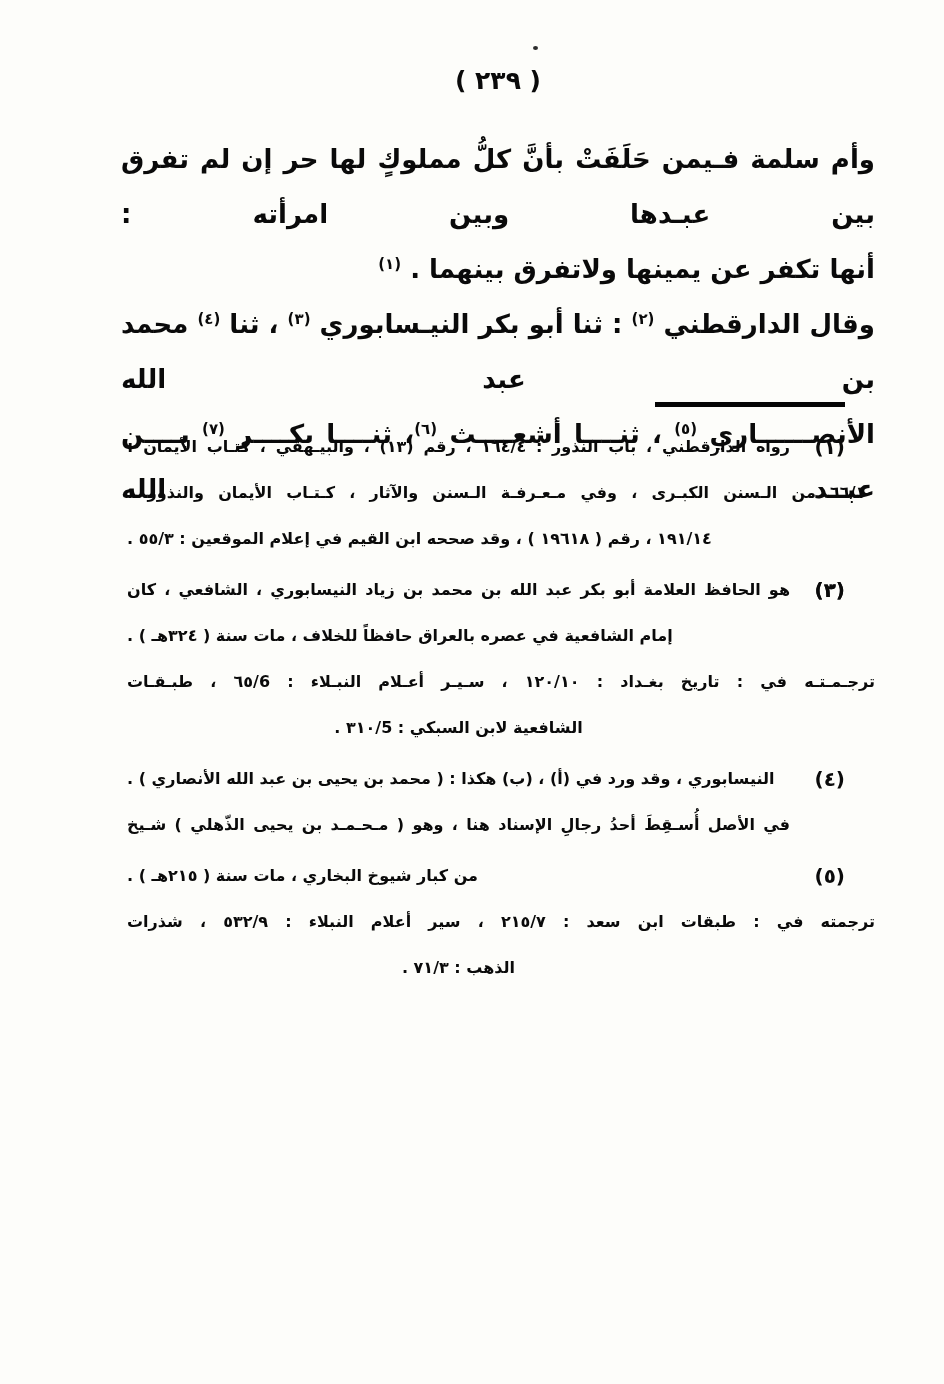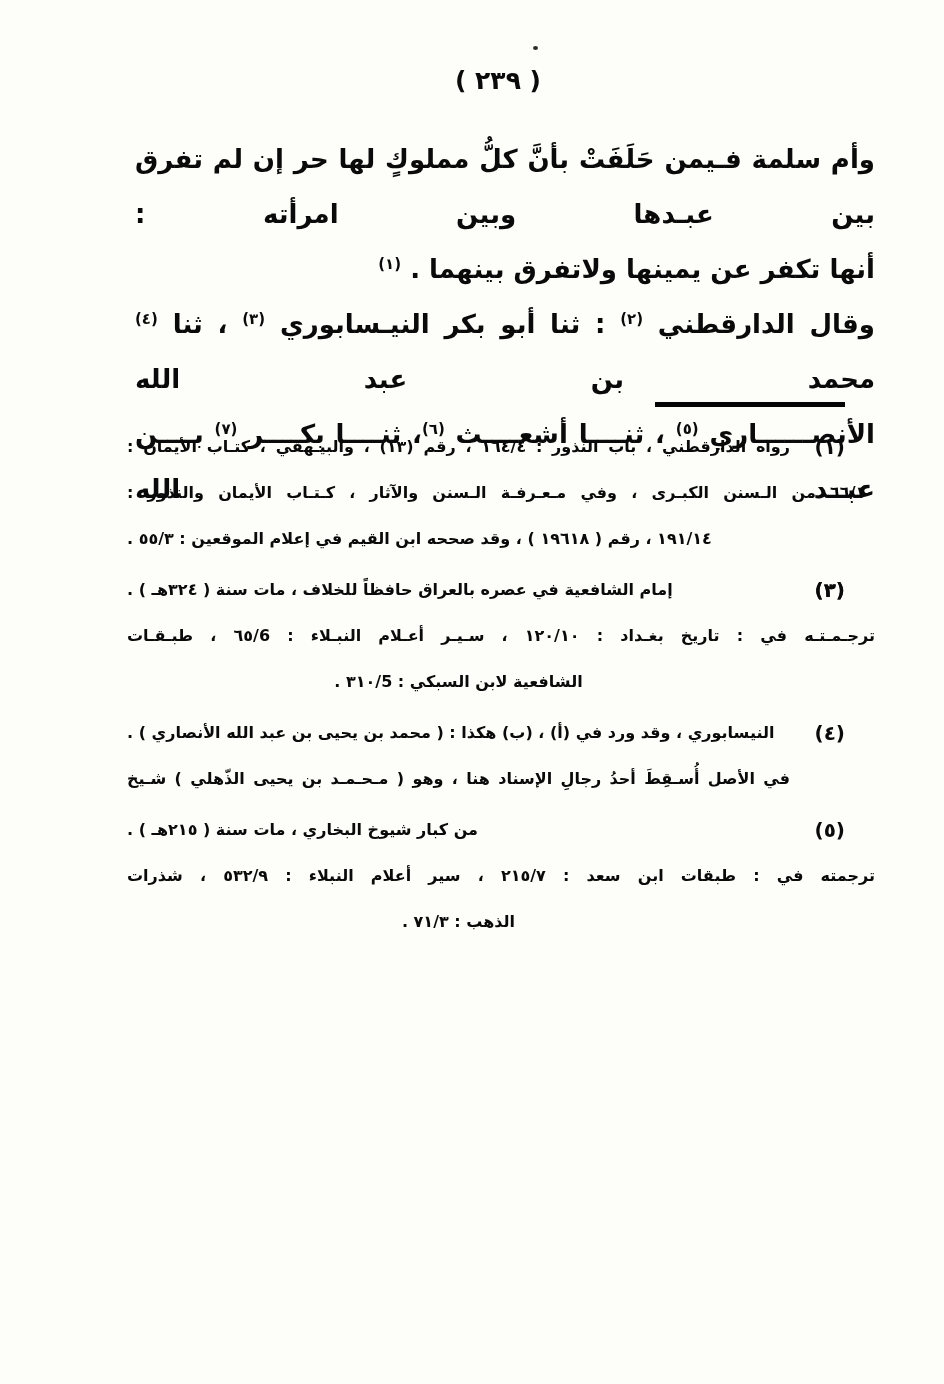--- a/index.html
+++ b/index.html
@@ -11,21 +11,21 @@
     color:#0a0a0a;
     direction:rtl;
     overflow:hidden;
   }
   .page{position:relative;width:892px;height:1384px;}
   .speck{position:absolute;top:46px;left:481px;width:5px;height:4px;background:#2b2b2b;border-radius:50%;}
   .page-number{
     position:absolute;top:66px;left:0;right:0;
     text-align:center;font-size:25px;letter-spacing:1px;
   }
-  .main-text{position:absolute;top:132px;right:69px;left:83px;}
+  .main-text{position:absolute;top:132px;right:69px;left:69px;}
   .main-line{font-size:26px;line-height:55px;white-space:normal;}
   .main-line.justify{text-align:justify;text-align-last:justify;}
   .main-line.right{text-align:right;}
   .fn-ref{font-size:15px;line-height:0;vertical-align:9px;letter-spacing:0;}
   .separator{
     position:absolute;top:402px;right:99px;
     width:190px;height:5px;background:#050505;
   }
   .footnotes{position:absolute;top:424px;right:0;left:0;}
   .footnote{position:relative;margin-bottom:5px;}
@@ -61,20 +61,21 @@
           <div class="fn-line justify wide">٦٦/١٠ من الـسنن الكبـرى ، وفي مـعـرفـة الـسنن والآثار ، كـتـاب الأيمان والنذور :</div>
           <div class="fn-line right">١٩١/١٤ ، رقم ( ١٩٦١٨ ) ، وقد صححه ابن القيم في إعلام الموقعين : ٥٥/٣ .</div>
         </div>
       </div>
       <div class="footnote">
         <span class="fn-marker">(٢)</span>
       </div>
       <div class="footnote">
         <span class="fn-marker">(٣)</span>
         <div class="fn-lines">
+          <div class="fn-line justify">هو الحافظ العلامة أبو بكر عبد الله بن محمد بن زياد النيسابوري ، الشافعي ، كان</div>
           <div class="fn-line right">إمام الشافعية في عصره بالعراق حافظاً للخلاف ، مات سنة ( ٣٢٤هـ ) .</div>
           <div class="fn-line justify wide">ترجـمـتـه في : تاريخ بغـداد : ١٢٠/١٠ ، سـيـر أعـلام النبـلاء : ٦٥/6 ، طبـقـات</div>
           <div class="fn-line center">الشافعية لابن السبكي : ٣١٠/5 .</div>
         </div>
       </div>
       <div class="footnote">
         <span class="fn-marker">(٤)</span>
         <div class="fn-lines">
           <div class="fn-line right">النيسابوري ، وقد ورد في (أ) ، (ب) هكذا : ( محمد بن يحيى بن عبد الله الأنصاري ) .</div>
           <div class="fn-line justify">في الأصل أُسـقِطَ أحدُ رجالِ الإسناد هنا ، وهو ( مـحـمـد بن يحيى الذّهلي ) شـيخ</div>

